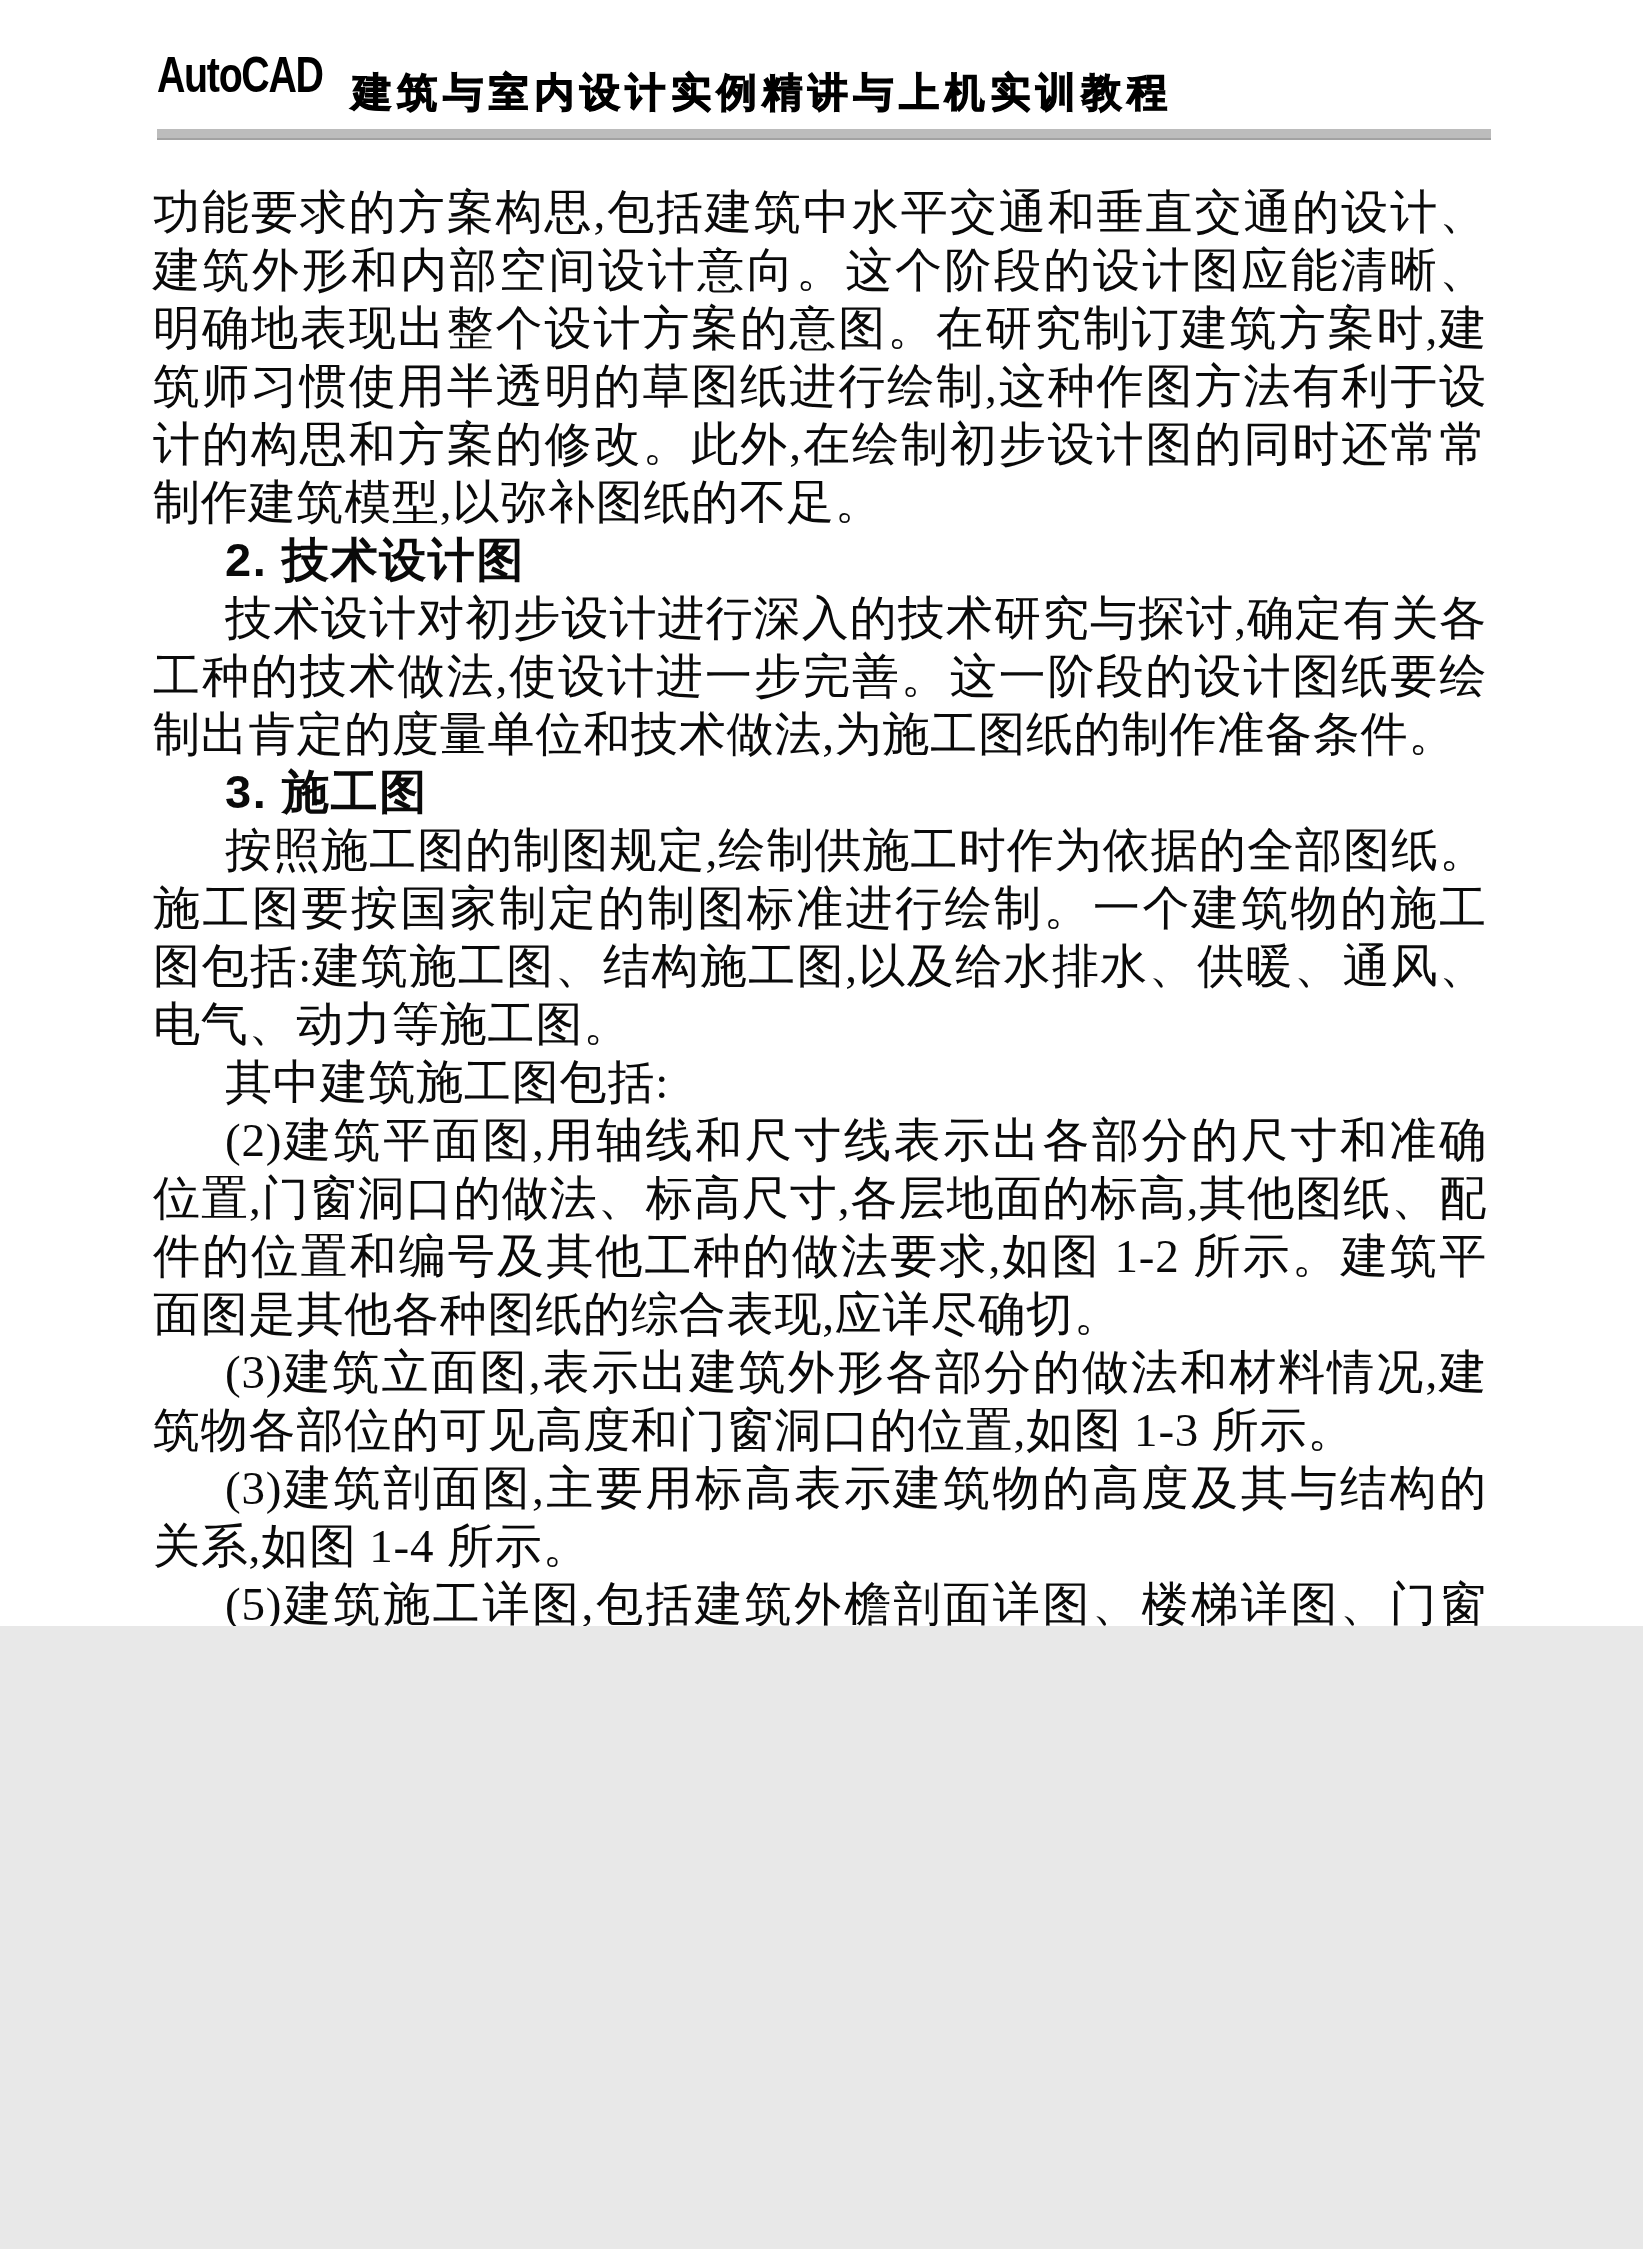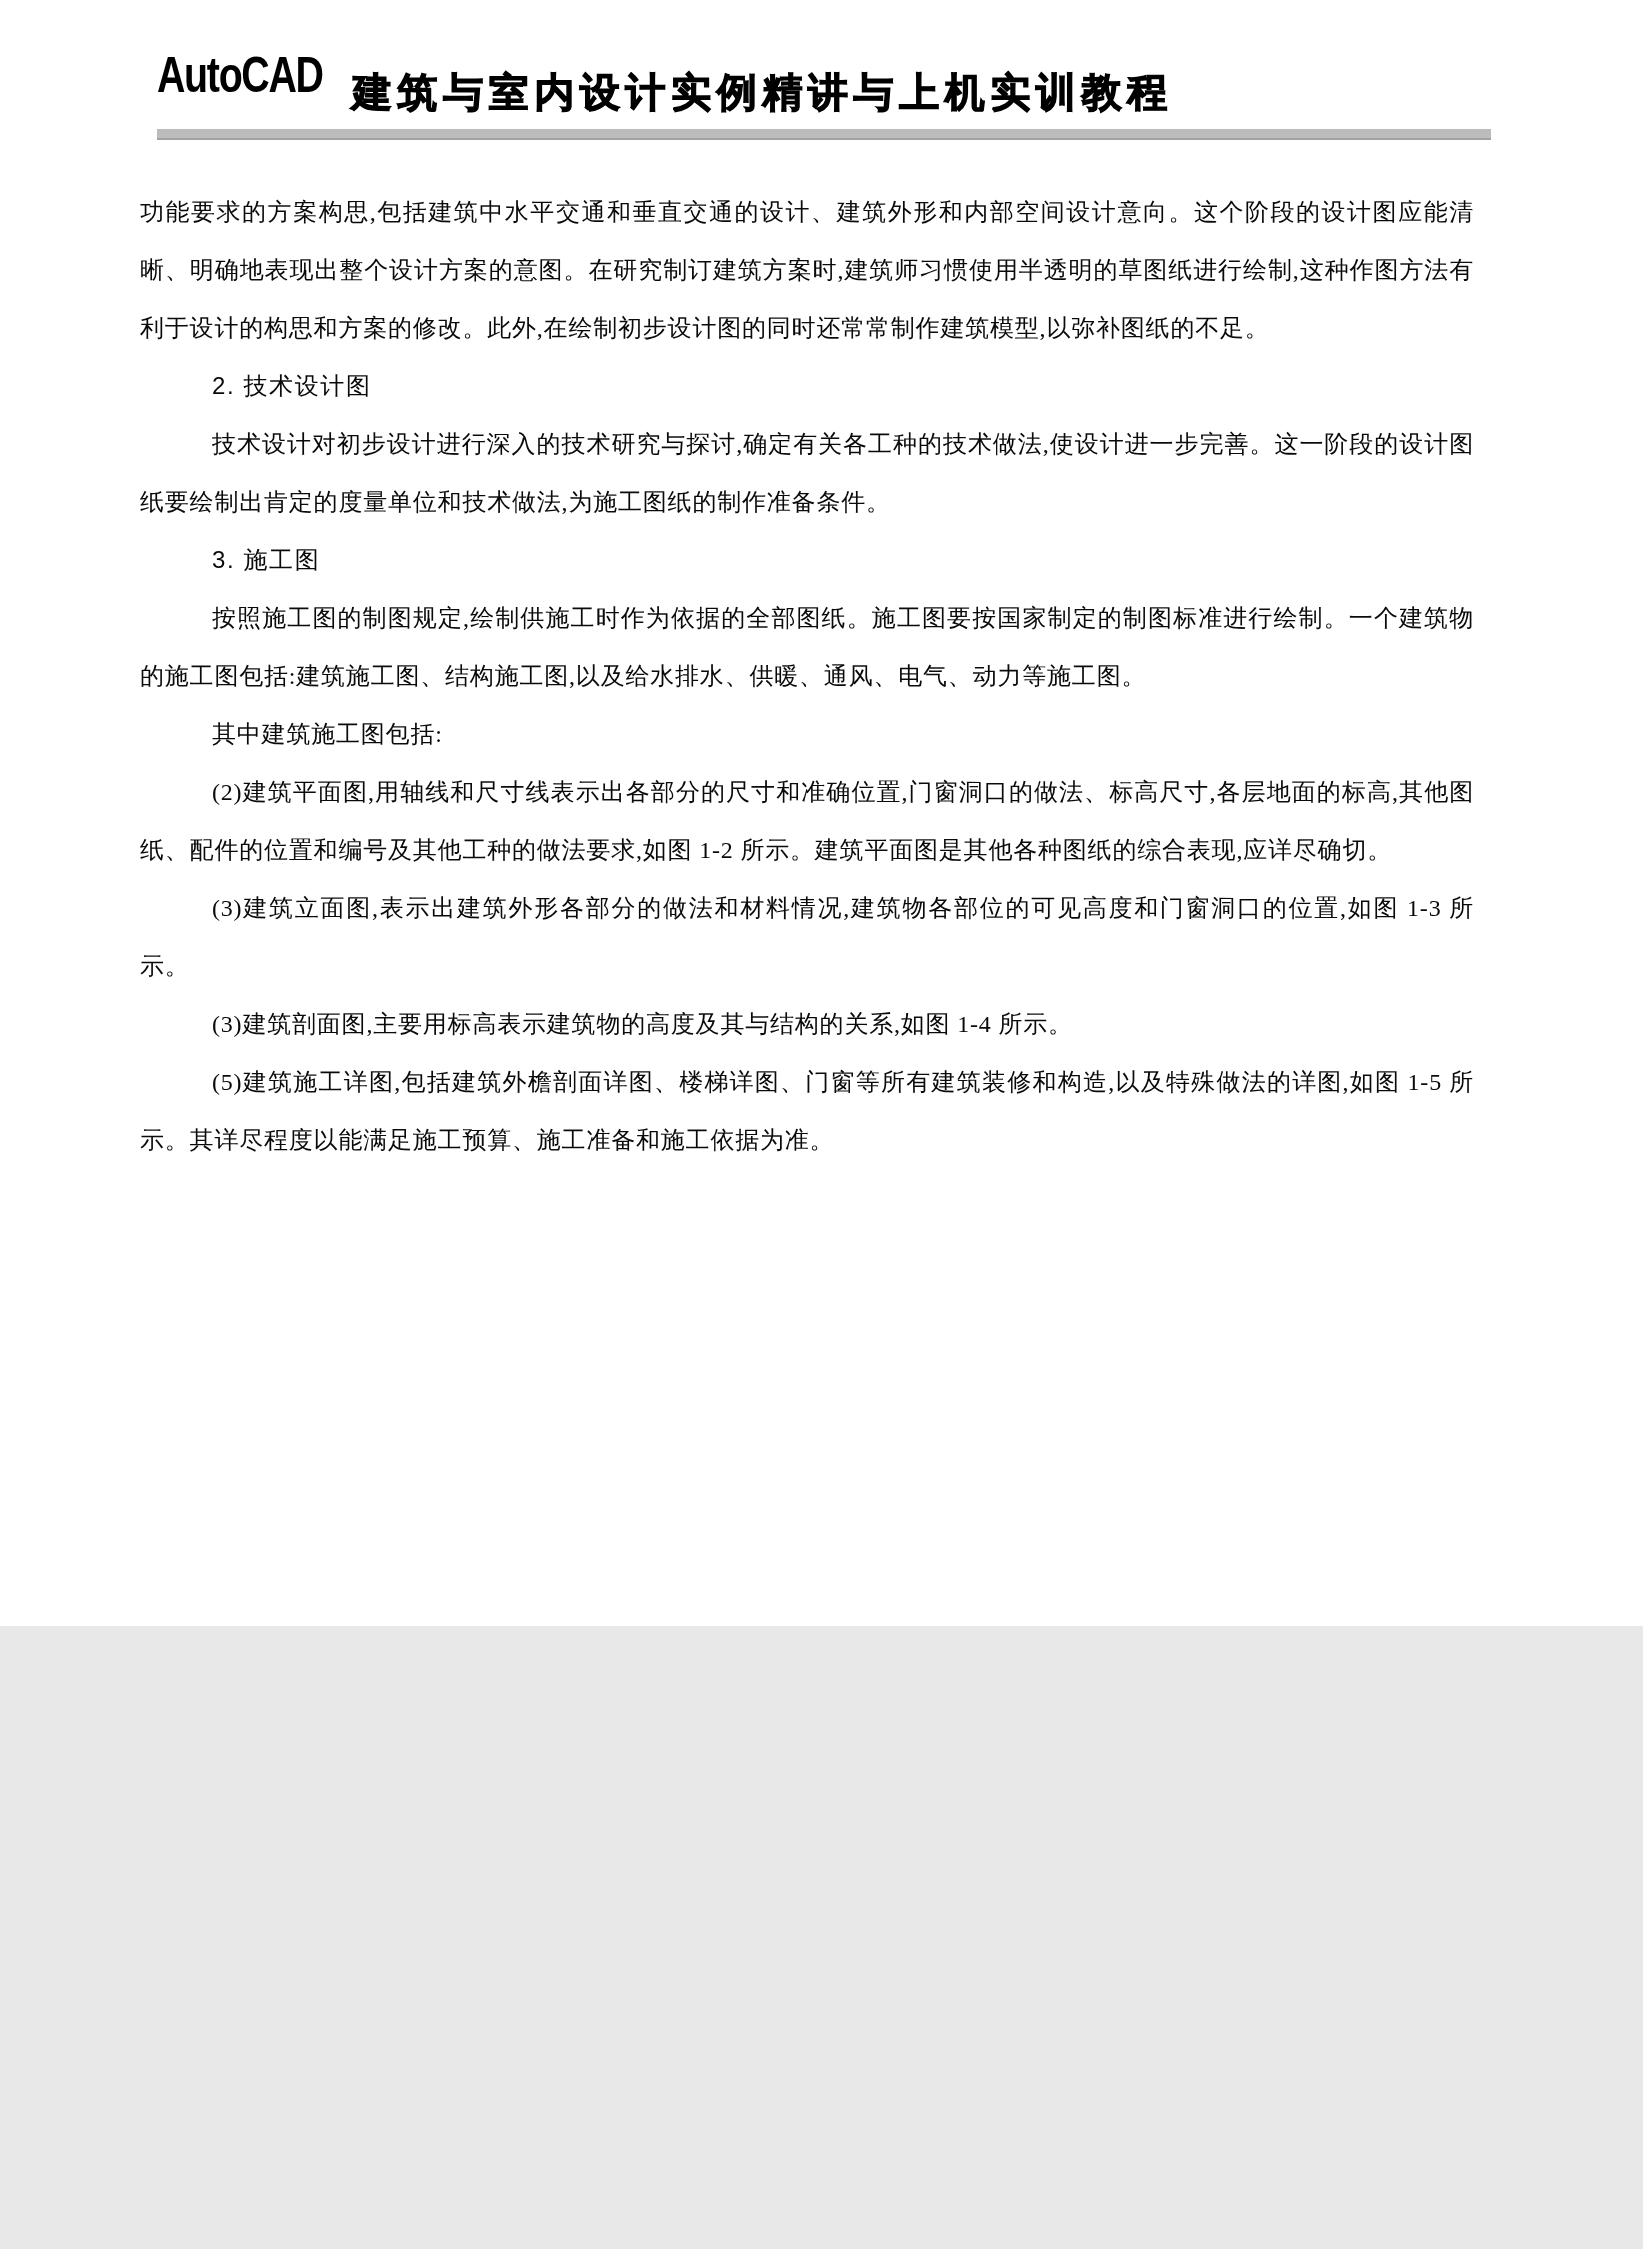--- a/index.html
+++ b/index.html
@@ -51,36 +51,36 @@
     top: 129px;
     width: 1334px;
     height: 8.8px;
     background: #bcbcbc;
     border-bottom: 2.4px solid #a2a2a2;
   }
 
   
   .page-content {
     position: absolute;
-    left: 140px;
+    left: 153px;
     top: 183px;
     width: 1334px;
-    font-size: 24px;
+    font-size: 47px;
     line-height: 58px;
     text-align: justify;
     text-justify: inter-ideograph;
     color: #0a0a0a;
     letter-spacing: 0.8px;
   }
   .para { margin: 0; }
   .para.body { text-indent: 72px; }
   .para.continuation { text-indent: 0; }
   .para.heading {
     text-indent: 72px;
-    font-weight: 400;
+    font-weight: 700;
     font-family: "Liberation Sans", sans-serif;
     letter-spacing: 1.6px;
   }
 
   
   .page-badge {
     position: absolute;
     left: 32px;
     top: 2132px;
     width: 98px;

